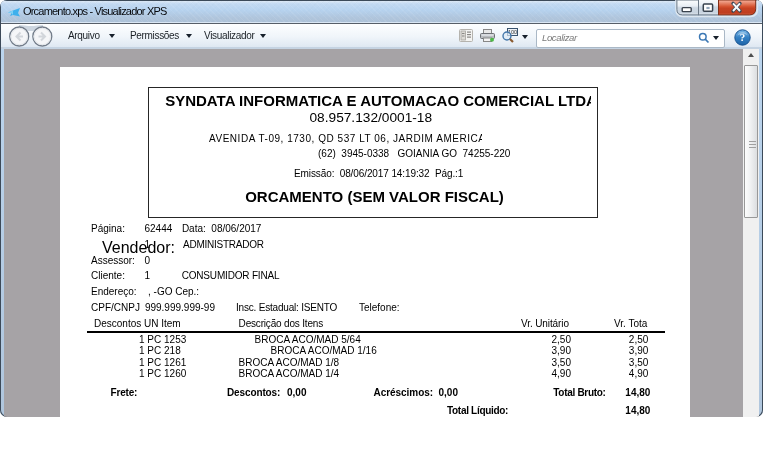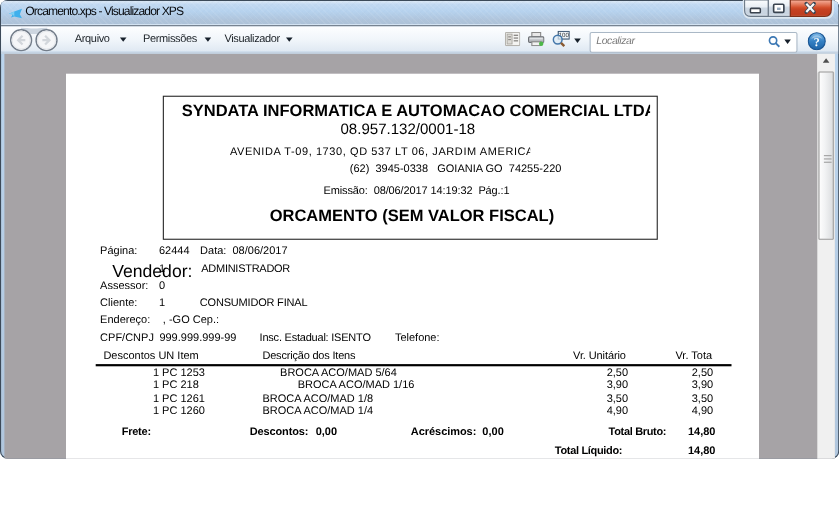--- a/index.html
+++ b/index.html
@@ -264,15 +264,15 @@
   <div class="doc" style="left:521px;top:367.8px;width:50px;text-align:right;font-size:10px;">4,90</div>
   <div class="doc" style="left:598.3px;top:367.8px;width:50px;text-align:right;font-size:10px;">4,90</div>
 
   <div class="doc" style="left:110.6px;top:387.3px;font-size:10px;font-weight:bold;letter-spacing:-0.2px;">Frete:</div>
   <div class="doc" style="left:227px;top:387.3px;font-size:10px;font-weight:bold;letter-spacing:-0.12px;">Descontos:</div>
   <div class="doc" style="left:287px;top:387.3px;font-size:10px;font-weight:bold;">0,00</div>
   <div class="doc" style="left:373.5px;top:387.3px;font-size:10px;font-weight:bold;letter-spacing:-0.05px;">Acréscimos:</div>
   <div class="doc" style="left:438.5px;top:387.3px;font-size:10px;font-weight:bold;">0,00</div>
   <div class="doc" style="left:457.6px;top:387.3px;width:100px;text-align:right;font-size:10px;font-weight:bold;letter-spacing:-0.3px;margin-left:48px;">Total Bruto:</div>
   <div class="doc" style="left:550.4px;top:387.3px;width:100px;text-align:right;font-size:10px;font-weight:bold;">14,80</div>
-  <div class="doc" style="left:485px;top:404.6px;width:100px;text-align:center;font-size:10px;font-weight:bold;letter-spacing:-0.3px;">Total Líquido:</div>
+  <div class="doc" style="left:447px;top:404.6px;width:100px;text-align:left;font-size:10px;font-weight:bold;letter-spacing:-0.3px;">Total Líquido:</div>
   <div class="doc" style="left:550.4px;top:404.6px;width:100px;text-align:right;font-size:10px;font-weight:bold;">14,80</div>
 </div>
 
 </body></html>

